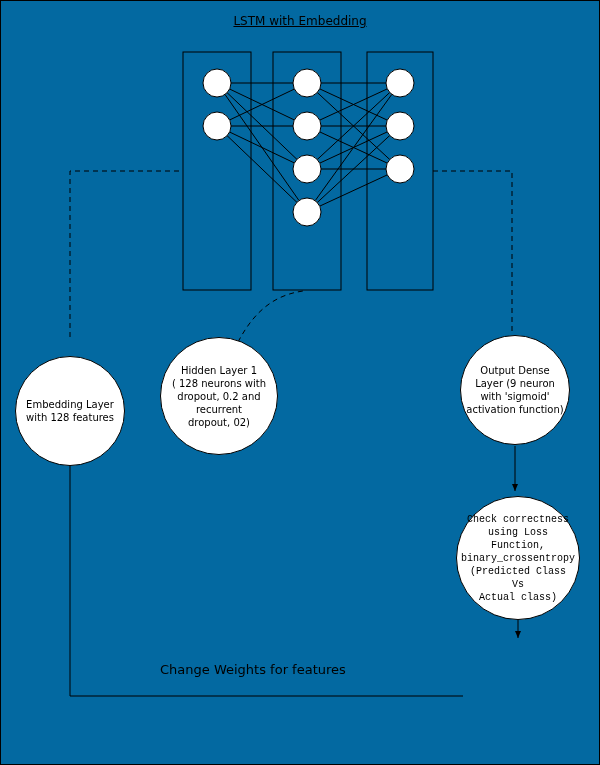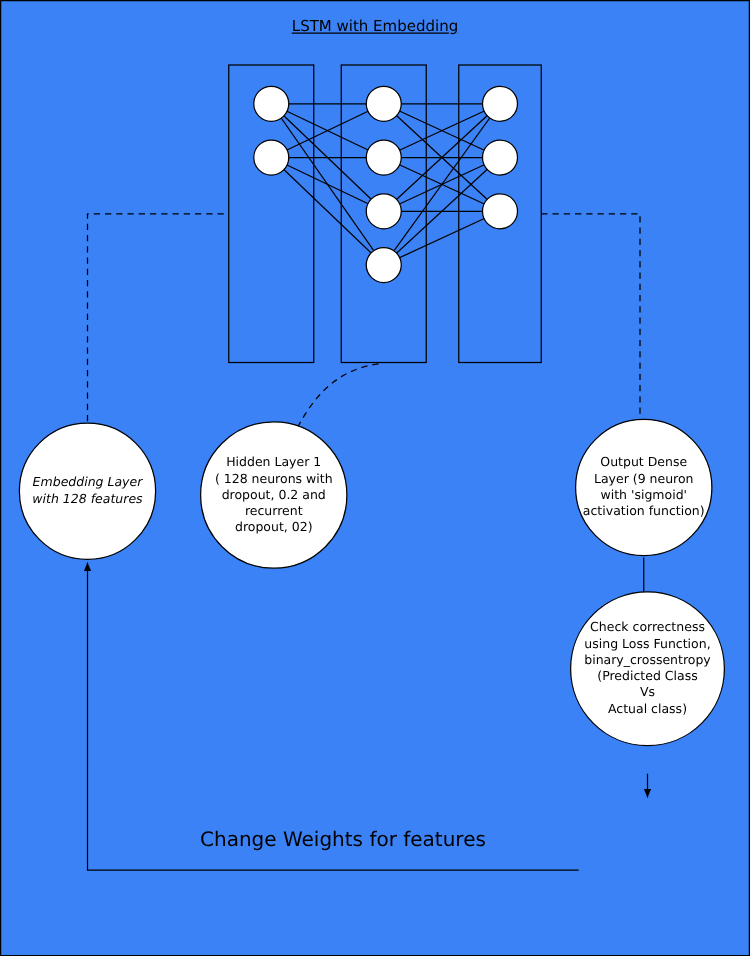--- a/index.html
+++ b/index.html
@@ -1,21 +1,21 @@
 <!DOCTYPE html>
 <html><head>
 <meta charset="utf-8">
 <style>
   html, body { margin: 0; padding: 0; background: #ffffff; }
   body { font-family: "DejaVu Sans", "Liberation Sans", sans-serif; }
   .canvas {
     position: relative;
     width: 600px;
     height: 765px;
-    background: #3b82f6;
+    background: #0369a1;
     overflow: hidden;
   }
   .frame {
     position: absolute;
     inset: 0;
     border: 1px solid #000000;
     pointer-events: none;
   }
   .title {
     position: absolute;
@@ -44,30 +44,30 @@
     text-align: center;
     box-sizing: border-box;
     padding: 5px;
   }
   .node .node-label {
     font-size: 10px;
     line-height: 1.3;
     color: #000000;
     white-space: pre-line;
   }
-  .node-embedding { left: 15px;  top: 338px; width: 110px; height: 110px; font-style: italic; }
+  .node-embedding { left: 15px;  top: 356px; width: 110px; height: 110px; }
   .node-hidden    { left: 160px; top: 337px; width: 118px; height: 118px; }
   .node-output    { left: 460px; top: 335px; width: 110px; height: 110px; }
-  .node-loss      { left: 456px; top: 473px; width: 124px; height: 124px; }
+  .node-loss      { left: 456px; top: 496px; width: 124px; height: 124px; font-family: Liberation Mono, monospace; }
   .node-optimizer { left: 463px; top: 641px; width: 110px; height: 110px; }
   .change-weights {
     position: absolute;
     left: 160px;
     top: 662px;
-    font-size: 16px;
+    font-size: 13px;
     color: #000000;
     white-space: nowrap;
   }
 </style>
 </head>
 <body>
 
 <div class="canvas">
 
   <div class="title">

